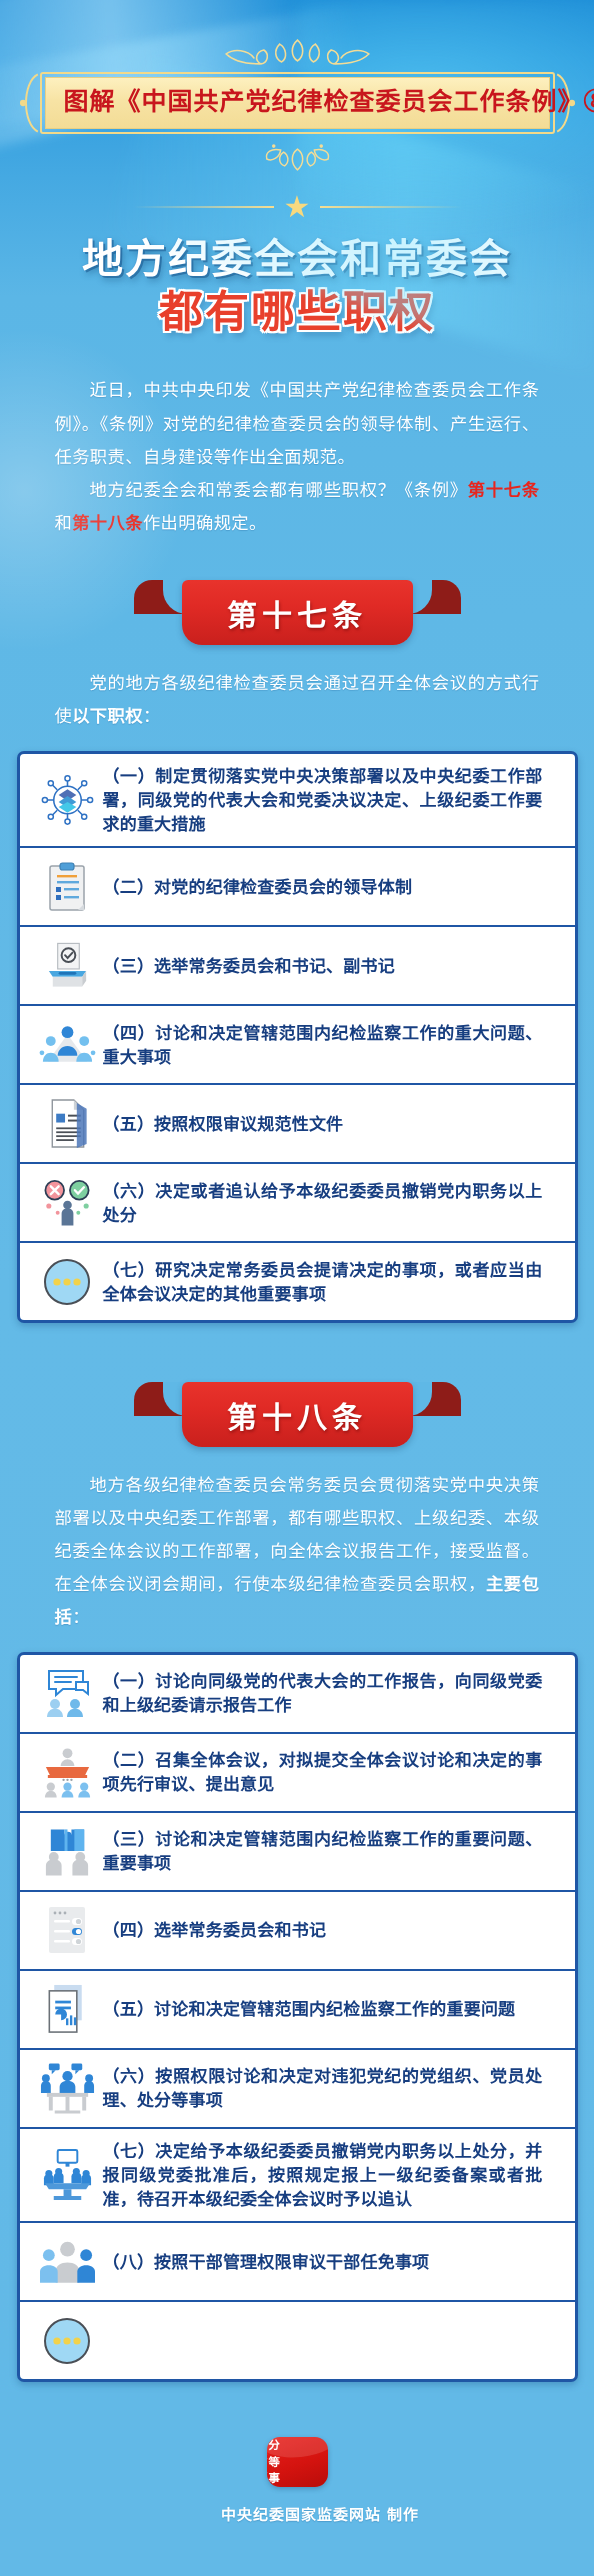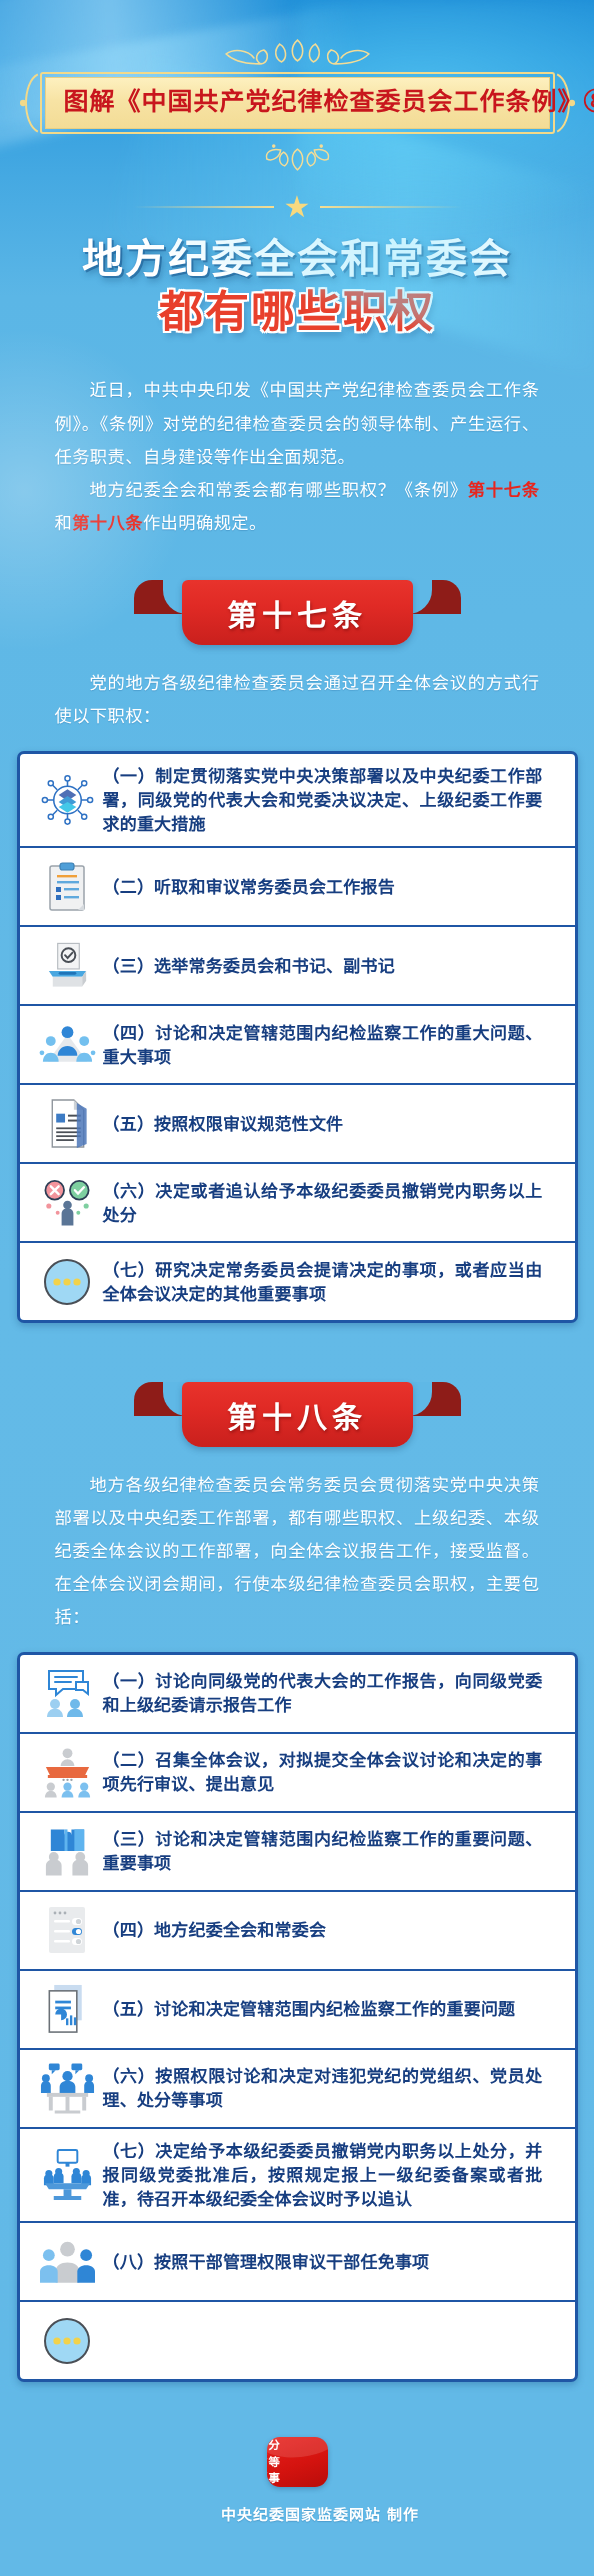--- a/index.html
+++ b/index.html
@@ -169,21 +169,21 @@
     font-family:"DejaVu Serif","Liberation Serif",serif;
     font-weight:bold;font-size:30px;color:#fff;letter-spacing:5px;
     text-shadow:1px 2px 3px rgba(110,10,10,.5);
   }
 
   .lead{
     width:485px;margin:22px auto 0;
     color:#fff;font-size:17.3px;line-height:1.9;text-align:justify;letter-spacing:0.4px;
     text-shadow:0 1px 1px rgba(30,95,150,.28);
   }
-  .lead b{font-weight:normal;}
+  .lead b{font-weight:bold;}
   .lead .ind{display:inline-block;width:2em;}
 
   
   .card{
     width:555px;margin:18px auto 0;
     background:#ffffff;
     border:3px solid #1f56a5;
     border-radius:7px;
     box-shadow:0 3px 7px rgba(16,62,110,.28);
     overflow:hidden;
@@ -360,21 +360,21 @@
           <rect x="15" y="2" width="14" height="7" rx="2.5" fill="#4f9fd8" stroke="#3f82b5" stroke-width="1.2"></rect>
           <rect x="12" y="14" width="20" height="2.4" fill="#f0a03a"></rect>
           <rect x="12" y="20" width="22" height="2.4" fill="#5fa9dd"></rect>
           <rect x="11" y="26" width="5" height="5" fill="#2f6fbe"></rect>
             <rect x="19" y="27" width="15" height="2.4" fill="#5fa9dd"></rect>
           <rect x="11" y="34" width="5" height="5" fill="#2f6fbe"></rect>
             <rect x="19" y="35" width="15" height="2.4" fill="#5fa9dd"></rect>
           <path d="M33 49l6-6v6z" fill="#d7dbdf"></path>
         </svg>
       </div>
-      <div class="txt">（二）听取和审议常务委员会工作报告</div>
+      <div class="txt">（二）对党的纪律检查委员会的领导体制</div>
     </div>
 
     <div class="row">
       <div class="ico">
         <svg width="53" height="50" viewBox="0 0 54 50">
           <rect x="17" y="2" width="22" height="26" fill="#f3f4f5" stroke="#b8bdc2" stroke-width="1.2"></rect>
           <circle cx="28" cy="14" r="7" fill="none" stroke="#4a4f56" stroke-width="2"></circle>
           <path d="M24.5 14l2.6 2.8 5-5.4" fill="none" stroke="#4a4f56" stroke-width="2" stroke-linecap="round"></path>
           <path d="M8 30h38l-4 6H12z" fill="#49a7e0"></path>
           <rect x="18" y="31" width="18" height="3" rx="1.5" fill="#1f74b8"></rect>
@@ -542,21 +542,21 @@
             <rect x="29" y="24" width="10" height="7" rx="3.5" fill="#2f86d6"></rect>
               <circle cx="35.5" cy="27.5" r="2.6" fill="#fff"></circle>
           </g>
           <g>
             <rect x="11" y="36" width="16" height="2.6" rx="1.3" fill="#fff"></rect>
             <rect x="29" y="34" width="10" height="7" rx="3.5" fill="#fff"></rect>
               <circle cx="35.5" cy="37.5" r="2.6" fill="#cfd4d8"></circle>
           </g>
         </svg>
       </div>
-      <div class="txt">（四）地方纪委全会和常委会</div>
+      <div class="txt">（四）选举常务委员会和书记</div>
     </div>
 
     <div class="row">
       <div class="ico">
         <svg width="50" height="53" viewBox="0 0 50 54">
           <rect x="12" y="2" width="28" height="36" fill="#c9dcf0"></rect>
           <rect x="7" y="8" width="28" height="42" fill="#fff" stroke="#6b7177" stroke-width="1.6"></rect>
           <rect x="13" y="18" width="16" height="2.8" fill="#2f86d6"></rect>
           <rect x="13" y="24" width="16" height="2.8" fill="#2f86d6"></rect>
           <path d="M19 38a6 6 0 10-6-6h6z" fill="#2f86d6"></path>

